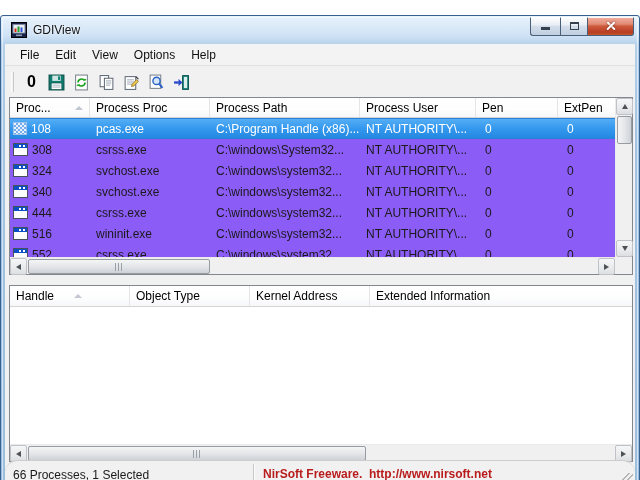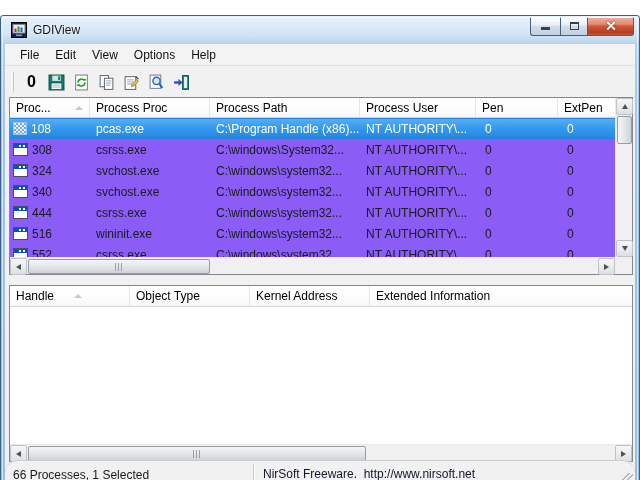--- a/index.html
+++ b/index.html
@@ -104,21 +104,21 @@
     background:linear-gradient(180deg,#f4f5f6,#e4e6e9 50%,#ced2d7);}
   .thumb-grip{position:absolute;left:50%;top:50%;transform:translate(-50%,-50%);
     width:8px;height:8px;
     background:linear-gradient(90deg,#9aa0a6 0 1px,transparent 1px 3px,#9aa0a6 3px 4px,transparent 4px 6px,#9aa0a6 6px 7px,transparent 7px);}
 
   
   .statusbar{position:absolute;left:0;right:0;bottom:0;height:27px;background:#f1f1f1;
     border-top:1px solid #cdcdcd;border-radius:13px;}
   .status-left{position:absolute;left:8px;top:7px;color:#1a1a1a;}
   .status-sep{position:absolute;left:248px;top:3px;bottom:3px;width:1px;background:#c8c8c8;box-shadow:1px 0 0 #fdfdfd;}
-  .status-link{position:absolute;left:258px;top:6px;font-weight:normal;color:#0f172a;white-space:pre;}
+  .status-link{position:absolute;left:258px;top:6px;font-weight:bold;color:#b91c1c;white-space:pre;}
   .resize-grip{position:absolute;right:2px;bottom:2px;width:12px;height:12px;
     background:linear-gradient(135deg,transparent 0 5px,#b5b5b5 5px 6.5px,transparent 6.5px 8.5px,#b5b5b5 8.5px 10px,transparent 10px);}
 </style>
 </head>
 <body>
 
 <div class="window">
 
   <div class="titlebar">
     <svg class="app-icon" viewBox="0 0 16 16">

